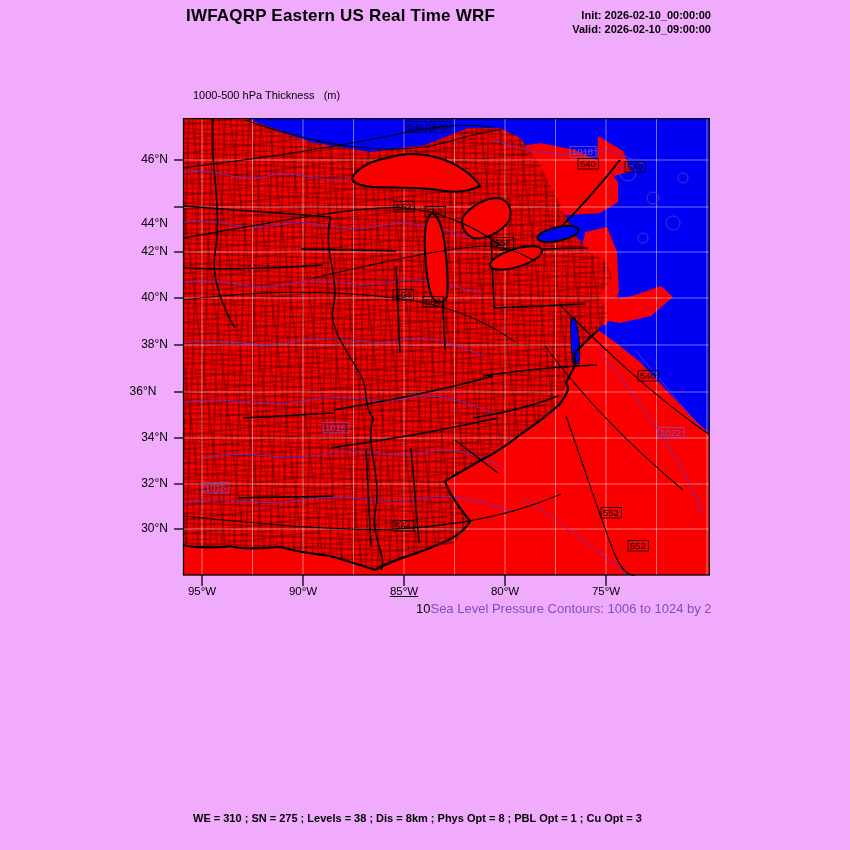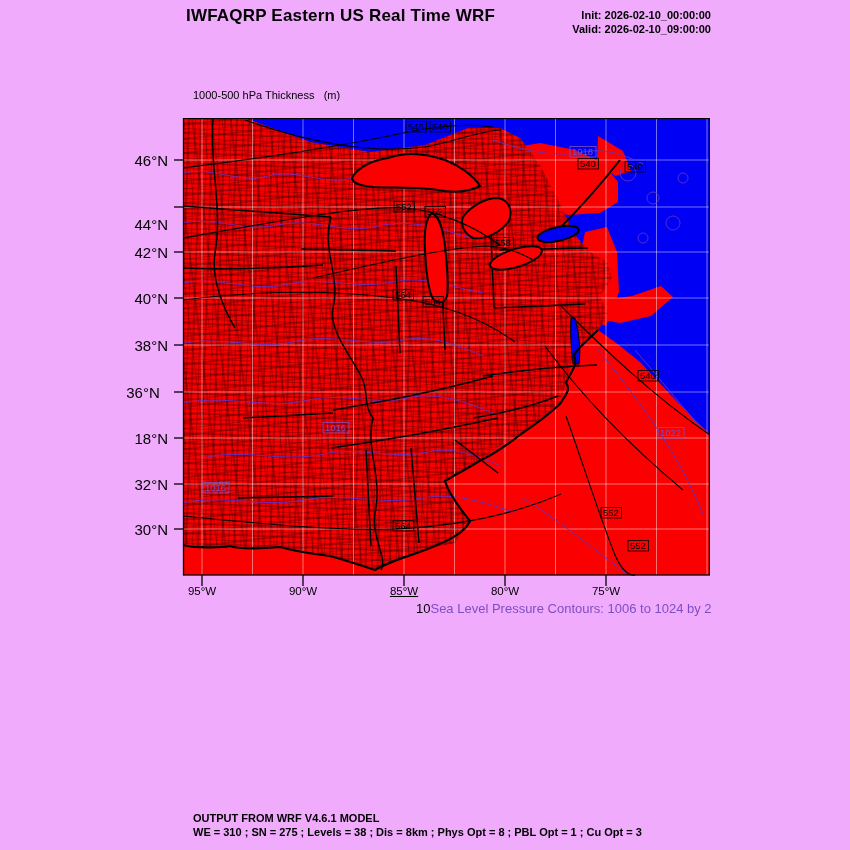--- a/index.html
+++ b/index.html
@@ -1,21 +1,21 @@
 <!DOCTYPE html>
 <html><head>
 <meta charset="utf-8">
 <style>
   html,body{margin:0;padding:0;background:#ffffff;}
   #page{position:relative;width:850px;height:850px;background:#f0abfc;overflow:hidden;
         font-family:"Liberation Sans",sans-serif;color:#000;}
   .ttl{position:absolute;left:186px;top:6px;font-size:17px;font-weight:bold;letter-spacing:.2px;}
   .initblk{position:absolute;right:139px;top:8px;text-align:right;font-size:11px;font-weight:bold;line-height:14px;margin-left:24px;}
   .legend{position:absolute;left:193px;top:60px;font-size:11px;line-height:14px;white-space:pre;}
-  .lat-label{position:absolute;width:50px;left:118px;text-align:right;font-size:15px;}
+  .lat-label{position:absolute;width:50px;left:118px;text-align:right;font-size:12px;}
   .lon-label{position:absolute;width:60px;text-align:center;font-size:11.5px;top:585px;}
   .caption{position:absolute;left:416px;top:601px;font-size:13px;white-space:pre;}
   .caption .blackpart{color:#000;}
   .caption .purplepart{color:#7d4ec3;}
   .footer{position:absolute;left:193px;top:811px;font-size:11px;font-weight:bold;line-height:14px;}
   #map-svg{position:absolute;left:173px;top:118px;}
 </style>
 </head>
 <body>
 <div id="page">
@@ -206,32 +206,31 @@
       </g>
   </svg>
 
   <div id="lat-labels">
       <div class="lat-label" style="top: 152px;">46°N</div>
       <div class="lat-label" style="top: 216px;">44°N</div>
       <div class="lat-label" style="top: 244px;">42°N</div>
       <div class="lat-label" style="top: 290px;">40°N</div>
       <div class="lat-label" style="top: 337px;">38°N</div>
       <div class="lat-label" style="top: 384px; text-align: center;">36°N</div>
-      <div class="lat-label" style="top: 430px;">18°N</div>
+      <div class="lat-label" style="top: 430px;">34°N</div>
       <div class="lat-label" style="top: 476px;">32°N</div>
       <div class="lat-label" style="top: 521px;">30°N</div>
     </div>
   <div id="lon-labels">
       <div class="lon-label" style="left: 172px;">95°W</div>
       <div class="lon-label" style="left: 273px;">90°W</div>
       <div class="lon-label" style="left: 374px; text-decoration: underline;">85°W</div>
       <div class="lon-label" style="left: 475px;">80°W</div>
       <div class="lon-label" style="left: 576px;">75°W</div>
     </div>
 
   <div class="caption"><span class="blackpart">10</span><span class="purplepart">Sea Level Pressure Contours: 1006 to 1024 by 2</span></div>
 
   <div class="footer">
-    <div>OUTPUT FROM WRF V4.6.1 MODEL</div>
     <div>WE = 310 ; SN = 275 ; Levels = 38 ; Dis = 8km ; Phys Opt = 8 ; PBL Opt = 1 ; Cu Opt = 3</div>
   </div>
 
 </div>
 
 </body></html>

